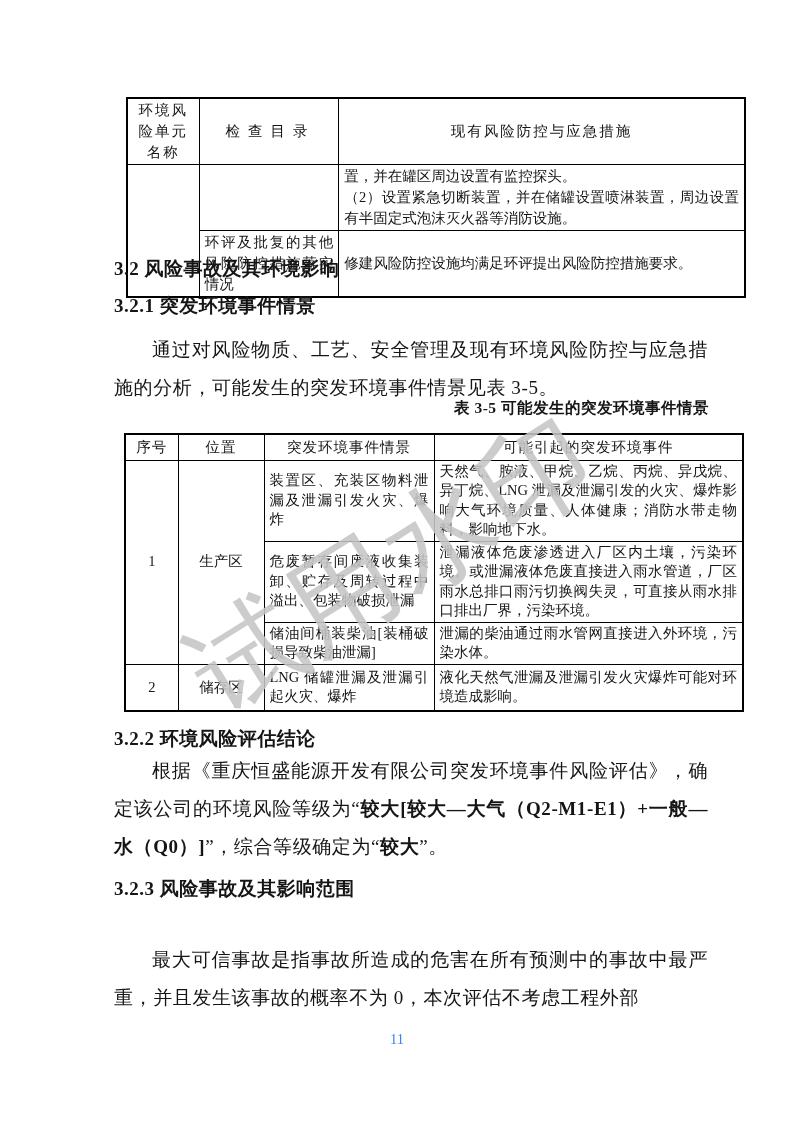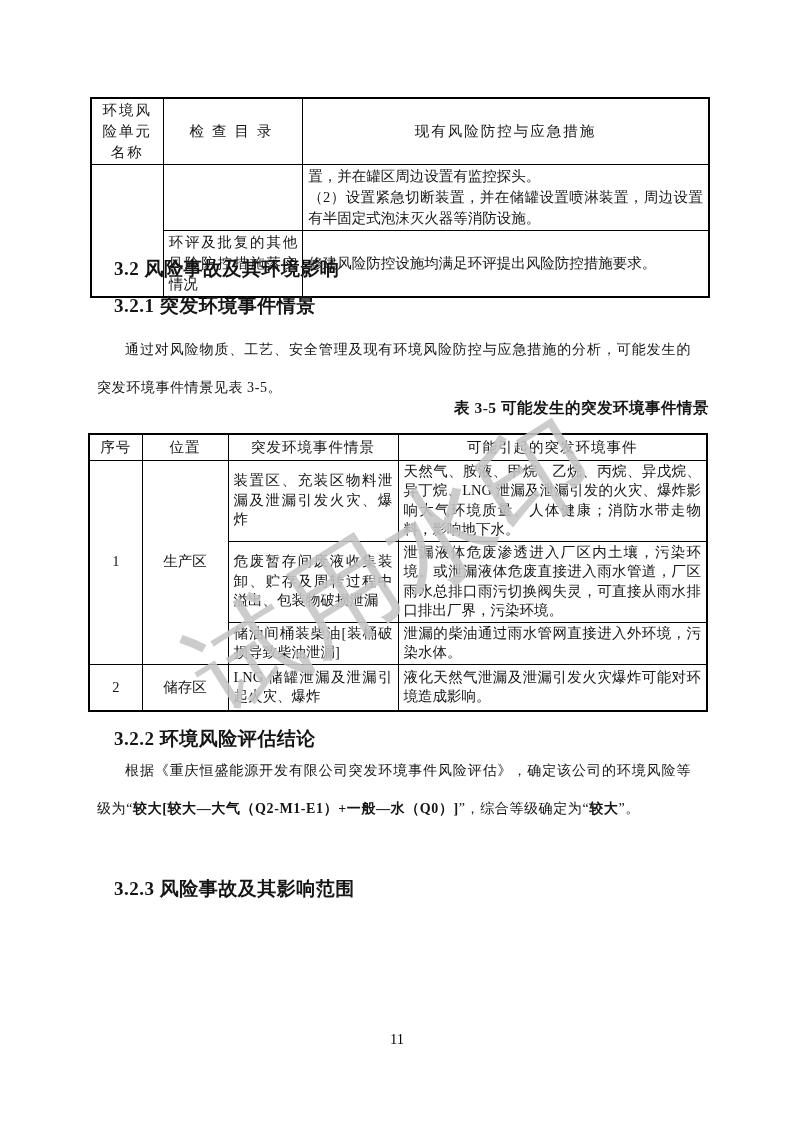--- a/index.html
+++ b/index.html
@@ -5,54 +5,54 @@
   html,body { margin:0; padding:0; background:#e8e8e8; }
   .page {
     position: relative;
     width: 794px; height: 1123px;
     margin: 0 auto;
     background: #ffffff;
     font-family: "Liberation Serif", "DejaVu Serif", serif;
     color: #151515;
     overflow: hidden;
   }
-  table { border-collapse: collapse; table-layout: fixed; }
+  table { border-collapse: collapse; table-layout: fixed; margin-left: 36px; }
   .doc-table { position: absolute; border: 2px solid #000; }
   .doc-table td {
     border: 1px solid #000;
     padding: 1px 5px;
     vertical-align: middle;
     text-align: center;
     overflow: hidden;
   }
   .t1 { left: 90px; top: 97px; width: 620px; font-size: 14.5px; line-height: 21px; }
   .t1 .hdr td { letter-spacing: 2px; }
   .t1 td.sp { letter-spacing: 8px; padding-left: 8px; }
   .t2 { left: 88px; top: 433px; width: 535px; font-size: 14.5px; line-height: 19.5px; }
   .t2 .hdr td { letter-spacing: 1px; }
   td.cell-left { text-align: justify; text-justify: inter-ideograph; }
   .heading {
     position: absolute; left: 114px;
     font-weight: bold; font-size: 19px; letter-spacing: 0.5px;
     white-space: nowrap;
   }
   .para {
-    position: absolute; left: 97px; width: 594px;
-    font-size: 14px; line-height: 38px; letter-spacing: 0.6px;
+    position: absolute; left: 114px; width: 594px;
+    font-size: 19px; line-height: 38px; letter-spacing: 0.6px;
     text-align: justify; text-justify: inter-ideograph;
   }
   .indent { text-indent: 2em; }
   .caption {
     position: absolute; left: 87px; top: 398px; width: 622px;
     text-align: right; font-weight: bold; font-size: 15.5px;
     letter-spacing: 0.5px;
   }
   .pageno {
     position: absolute; top: 1031px; left: 0; width: 100%;
-    text-align: center; font-size: 14.5px; color: #000000;
+    text-align: center; font-size: 14.5px; color: #3b82f6;
   }
   .watermark {
     position: absolute; left: 158px; top: 498px; width: 468px;
     font-family: "Liberation Sans", "DejaVu Sans", sans-serif;
     font-size: 110px; line-height: 1.2; white-space: nowrap;
     text-align: center; letter-spacing: 3px;
     color: #c5c5c5; opacity: 0.88;
     transform: rotate(-32deg);
     z-index: 5; pointer-events: none;
   }
@@ -133,18 +133,19 @@
     </tr>
   </tbody>
     </table>
 
   <div class="heading" style="top:726px">3.2.2 环境风险评估结论</div>
 
   <div class="para indent" style="top:752px"><span>根据《重庆恒盛能源开发有限公司突发环境事件风险评估》，确定该公司的环境风险等级为“</span><span class="bold">较大[较大—大气（Q2-M1-E1）+一般—水（Q0）]</span><span>”，综合等级确定为“</span><span class="bold">较大</span><span>”。</span></div>
 
   <div class="heading" style="top:876px">3.2.3 风险事故及其影响范围</div>
 
+  <div class="para indent" style="top:941px">最大可信事故是指事故所造成的危害在所有预测中的事故中最严重，并且发生该事故的概率不为 0，本次评估不考虑工程外部</div>
 
   <div class="pageno">11</div>
 
   <div class="watermark">试用水印</div>
 
 </div>
 
 </body></html>

